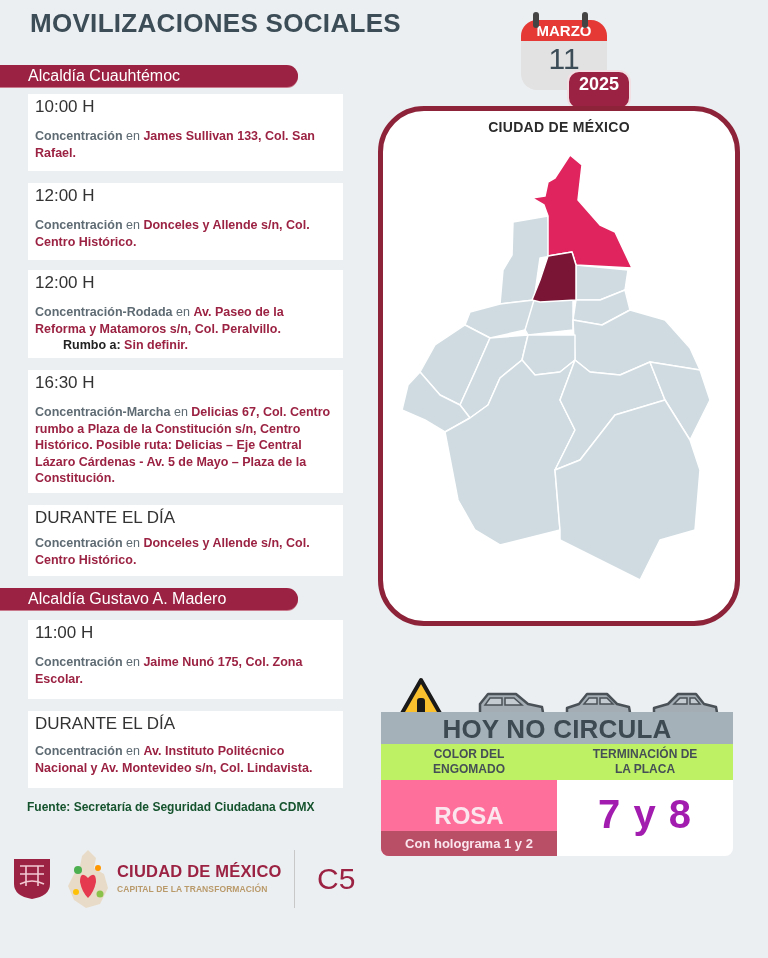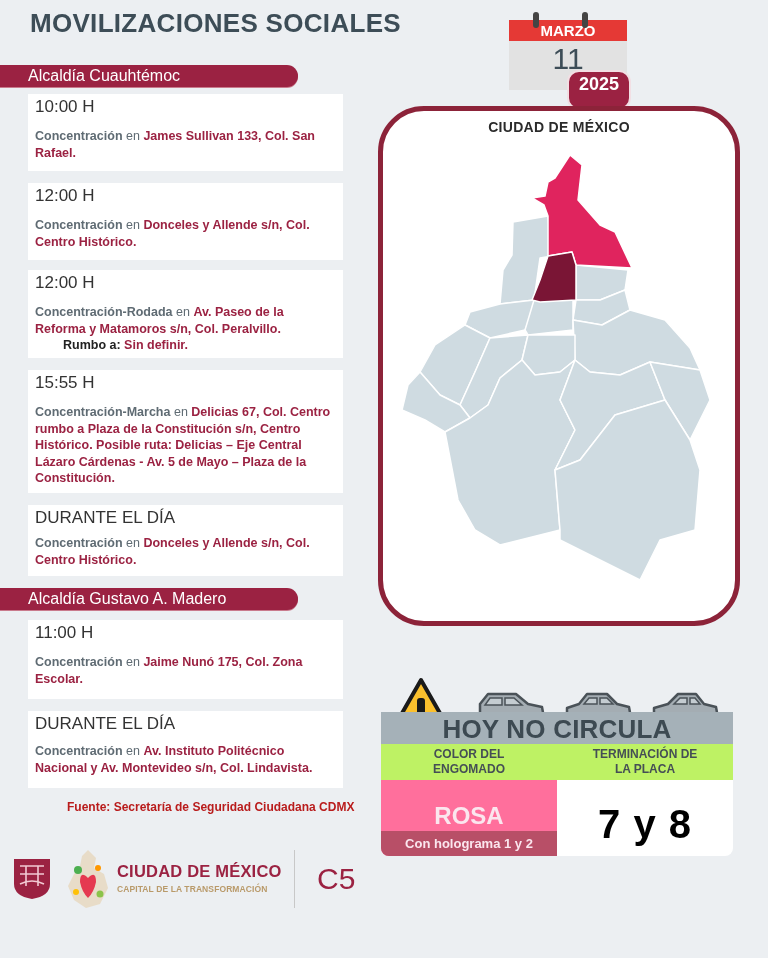--- a/index.html
+++ b/index.html
@@ -11,33 +11,33 @@
   .section-bar { position: absolute; left: 0; height: 22px; background: #9b2242; border-radius: 0 12px 12px 0; color: #fff; font-size: 16px; padding-left: 28px; line-height: 22px; box-shadow: 0 1px 0 #c97a8c; }
   .section-bar.s1 { top: 65px; width: 298px; }
   .section-bar.s2 { top: 588px; width: 298px; }
 
   .card { position: absolute; left: 28px; width: 315px; background: #fff; padding: 6px 7px 6px 7px; }
   .card .time { font-size: 17px; font-weight: normal; color: #333; margin-bottom: 14px; line-height: 14px; }
   .card .desc { font-size: 12.5px; font-weight: bold; line-height: 16.5px; color: #9b2242; }
   .card .desc .lead { color: #5f6b73; }
   .card .desc .lbl { color: #222; padding-left: 28px; }
 
-  .source { position: absolute; left: 27px; top: 800px; font-size: 12px; font-weight: bold; color: #b91c1c; margin-left: 40px; }
+  .source { position: absolute; left: 27px; top: 800px; font-size: 12px; font-weight: bold; color: #14532d; }
 
   .logos { position: absolute; left: 10px; top: 848px; width: 360px; height: 64px; }
   .shield { position: absolute; left: 2px; top: 8px; width: 40px; height: 44px; }
   .heart { position: absolute; left: 56px; top: 0px; width: 44px; height: 62px; }
   .cdmx-name { position: absolute; left: 107px; top: 14px; font-size: 16.5px; font-weight: bold; color: #9b2242; letter-spacing: 0.2px; }
   .cdmx-sub { position: absolute; left: 107px; top: 36px; font-size: 8.5px; font-weight: bold; color: #b99a6a; letter-spacing: 0.1px; }
   .vdiv { position: absolute; left: 284px; top: 2px; width: 1px; height: 58px; background: #c8c8c8; }
   .c5 { position: absolute; left: 307px; top: 14px; font-size: 30px; color: #9b2242; }
 
   
   .calendar { position: absolute; left: 509px; top: 10px; width: 122px; height: 84px; }
-  .cal-body { position: absolute; left: 0; top: 10px; width: 118px; height: 70px; background: #e2e2e2; border-radius: 0; overflow: hidden; }
+  .cal-body { position: absolute; left: 12px; top: 10px; width: 86px; height: 70px; background: #e2e2e2; border-radius: 16px; overflow: hidden; }
   .cal-head { height: 21px; background: #e53935; color: #fff; font-weight: bold; font-size: 15px; text-align: center; line-height: 22px; }
   .cal-day { text-align: center; color: #3d4d57; font-weight: normal; font-size: 30px; line-height: 36px; }
   .ring { position: absolute; top: 2px; width: 6px; height: 16px; background: #444; border-radius: 3px; }
   .year { position: absolute; left: 58px; top: 60px; width: 64px; height: 40px; background: #9b2242; color: #fff; border-radius: 12px; font-weight: bold; font-size: 18px; text-align: center; line-height: 24px; border: 2px solid #f2dfe4; }
 
   
   .map-frame { position: absolute; left: 378px; top: 106px; width: 362px; height: 520px; border: 5px solid #8c2339; border-radius: 46px; background: #fff; }
   .map-title { position: absolute; top: 8px; left: 0; right: 0; text-align: center; font-weight: bold; font-size: 14px; color: #2b2b2b; letter-spacing: 0.3px; }
   .map-svg { position: absolute; left: 0; top: 0; }
 
@@ -45,21 +45,21 @@
   .warn { position: absolute; left: 385px; top: 676px; width: 72px; height: 66px; }
   .car { position: absolute; top: 690px; width: 72px; height: 40px; }
   .hnc { position: absolute; left: 381px; top: 712px; width: 352px; }
   .hnc-title { height: 32px; background: #a5b1b8; text-align: center; font-size: 26px; font-weight: bold; color: #3d4a52; line-height: 34px; letter-spacing: 0.2px; }
   .hnc-labels { height: 36px; background: #bef264; display: flex; }
   .hnc-labels div { flex: 1; text-align: center; font-size: 12px; font-weight: bold; color: #454f55; line-height: 15px; padding-top: 3px; }
   .hnc-values { display: flex; height: 76px; border-radius: 0 0 8px 8px; overflow: hidden; }
   .hnc-color { width: 176px; background: #ff6f9c; position: relative; }
   .hnc-color .val { text-align: center; color: #fbe6ee; font-size: 24px; font-weight: bold; padding-top: 22px; }
   .hnc-color .holo { position: absolute; bottom: 0; left: 0; right: 0; height: 25px; background: #b84f67; color: #fbe6ee; font-size: 13px; font-weight: bold; text-align: center; line-height: 25px; }
-  .hnc-plate { flex: 1; background: #fff; text-align: center; font-size: 40px; font-weight: bold; color: #000000; padding-top: 22px; letter-spacing: 1px; }
+  .hnc-plate { flex: 1; background: #fff; text-align: center; font-size: 40px; font-weight: bold; color: #a21caf; padding-top: 12px; letter-spacing: 1px; }
 </style>
 </head>
 <body>
 
 <div class="title">MOVILIZACIONES SOCIALES</div>
 
 <div class="calendar">
   <div class="cal-body">
     <div class="cal-head">MARZO</div>
     <div class="cal-day">11</div>
@@ -80,21 +80,21 @@
   <div class="time">12:00 H</div>
   <div class="desc"><span class="lead">Concentración</span><span class="lead" style="font-weight:normal"> en </span><span>Donceles y Allende s/n, Col. Centro Histórico.</span></div>
 </div>
 
 <div class="card" style="top:270px;height:88px">
   <div class="time">12:00 H</div>
   <div class="desc"><span class="lead">Concentración-Rodada</span><span class="lead" style="font-weight:normal"> en </span><span>Av. Paseo de la Reforma y Matamoros s/n, Col. Peralvillo.</span><br><span class="lbl">Rumbo a: </span><span>Sin definir.</span></div>
 </div>
 
 <div class="card" style="top:370px;height:123px">
-  <div class="time">15:55 H</div>
+  <div class="time">16:30 H</div>
   <div class="desc"><span class="lead">Concentración-Marcha</span><span class="lead" style="font-weight:normal"> en </span><span>Delicias 67, Col. Centro rumbo a Plaza de la Constitución s/n, Centro Histórico. Posible ruta: Delicias – Eje Central Lázaro Cárdenas - Av. 5 de Mayo – Plaza de la Constitución.</span></div>
 </div>
 
 <div class="card" style="top:505px;height:71px">
   <div class="time" style="margin-bottom:10px">DURANTE EL DÍA</div>
   <div class="desc"><span class="lead">Concentración</span><span class="lead" style="font-weight:normal"> en </span><span>Donceles y Allende s/n, Col. Centro Histórico.</span></div>
 </div>
 
 <div class="section-bar s2">Alcaldía Gustavo A. Madero</div>
 

